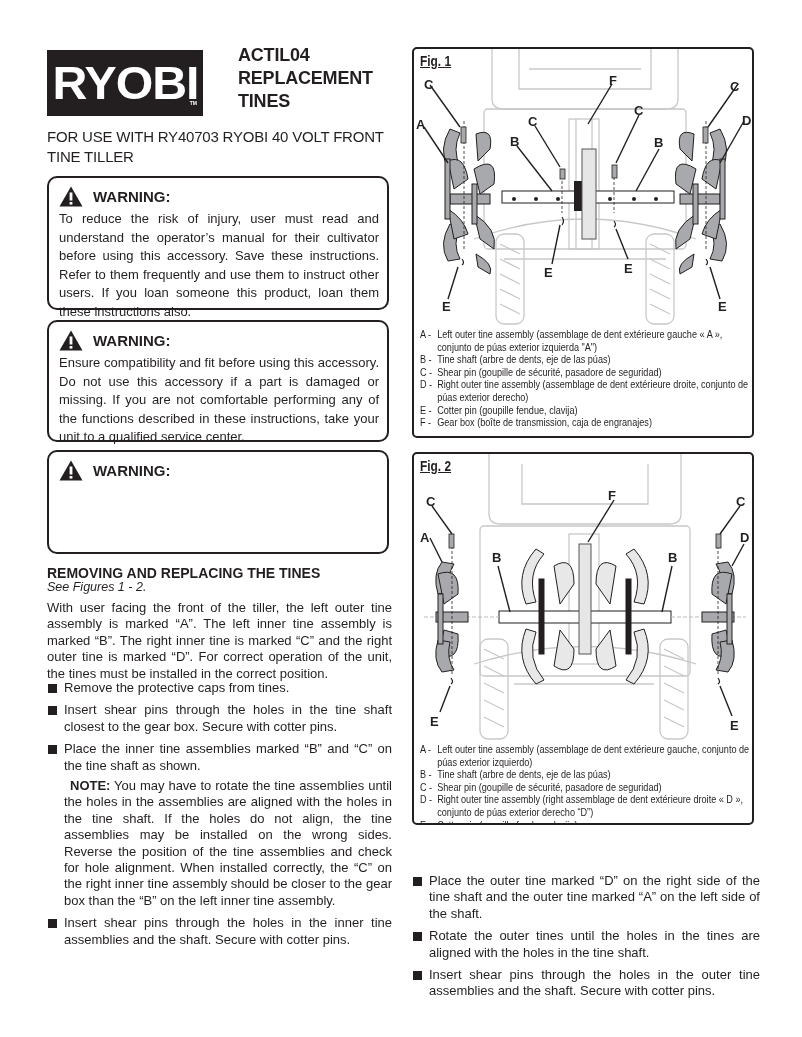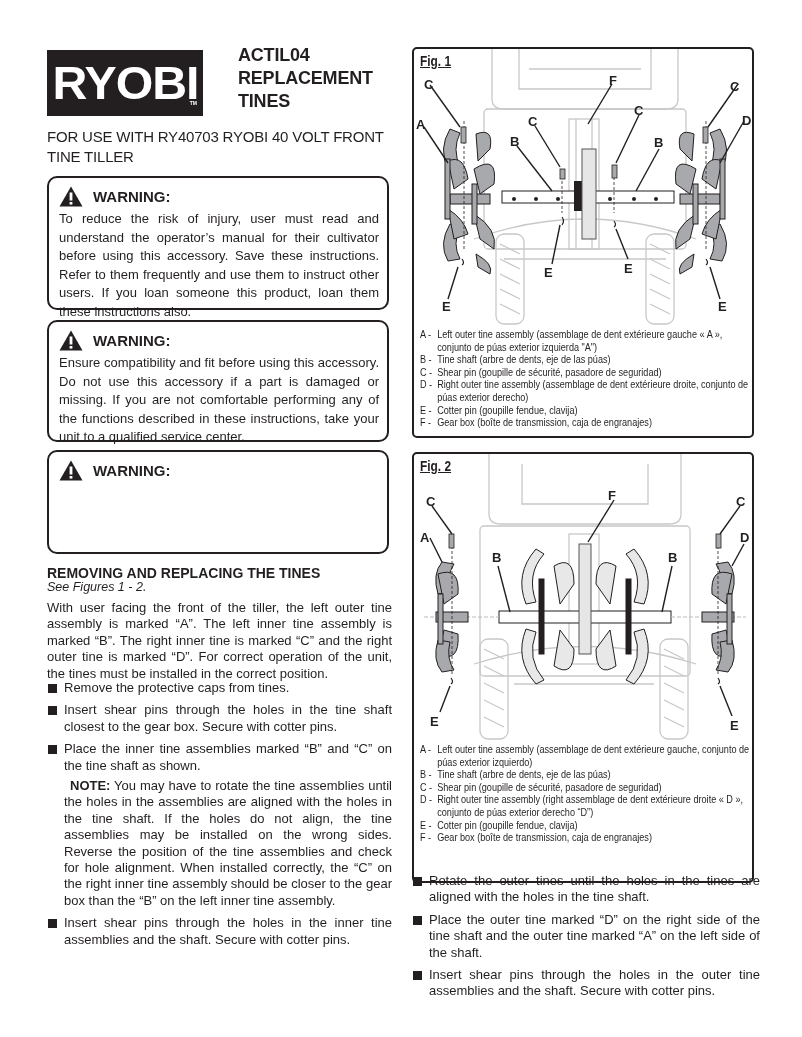--- a/index.html
+++ b/index.html
@@ -236,21 +236,21 @@
         <span class="legend-key">E -</span>
         <span class="legend-text">Cotter pin (goupille fendue, clavija)</span>
       </div>
     <div class="legend-row">
         <span class="legend-key">F -</span>
         <span class="legend-text">Gear box (boîte de transmission, caja de engranajes)</span>
       </div>
   </div>
 </div>
 
-<div class="fig" style="top:452px;height:431px;">
+<div class="fig" style="top:452px;height:373px;">
   <span class="fig-label">Fig. 2</span>
   <svg class="fig-svg" width="342" height="290" viewBox="0 0 342 290">
     <g stroke="#c8c8c8" stroke-width="1.3" fill="none">
       <path d="M75 0 L75 60 Q75 70 87 70 L255 70 Q267 70 267 60 L267 0"></path>
       <path d="M108 10 L108 50 L234 50 L234 10"></path>
       <rect x="66" y="72" width="210" height="150" rx="4"></rect>
       <path d="M60 210 Q171 175 282 210"></path>
       <rect x="66" y="185" width="28" height="100" rx="8"></rect>
       <rect x="246" y="185" width="28" height="100" rx="8"></rect>
       <path d="M70 195 l20 10 M70 212 l20 10 M70 229 l20 10 M70 246 l20 10 M70 263 l20 10"></path>
@@ -349,16 +349,16 @@
         <span class="legend-text">Cotter pin (goupille fendue, clavija)</span>
       </div>
     <div class="legend-row">
         <span class="legend-key">F -</span>
         <span class="legend-text">Gear box (boîte de transmission, caja de engranajes)</span>
       </div>
   </div>
 </div>
 
 <ul class="rbullets">
+  <li><span class="bullet-sq"></span><span>Place the outer tine marked “D” on the right side of the tine shaft and the outer tine marked “A” on the left side of the shaft.</span></li>
   <li><span class="bullet-sq"></span><span>Rotate the outer tines until the holes in the tines are aligned with the holes in the tine shaft.</span></li>
-  <li><span class="bullet-sq"></span><span>Place the outer tine marked “D” on the right side of the tine shaft and the outer tine marked “A” on the left side of the shaft.</span></li>
   <li><span class="bullet-sq"></span><span>Insert shear pins through the holes in the outer tine assemblies and the shaft. Secure with cotter pins.</span></li>
 </ul>
 
 </body></html>

